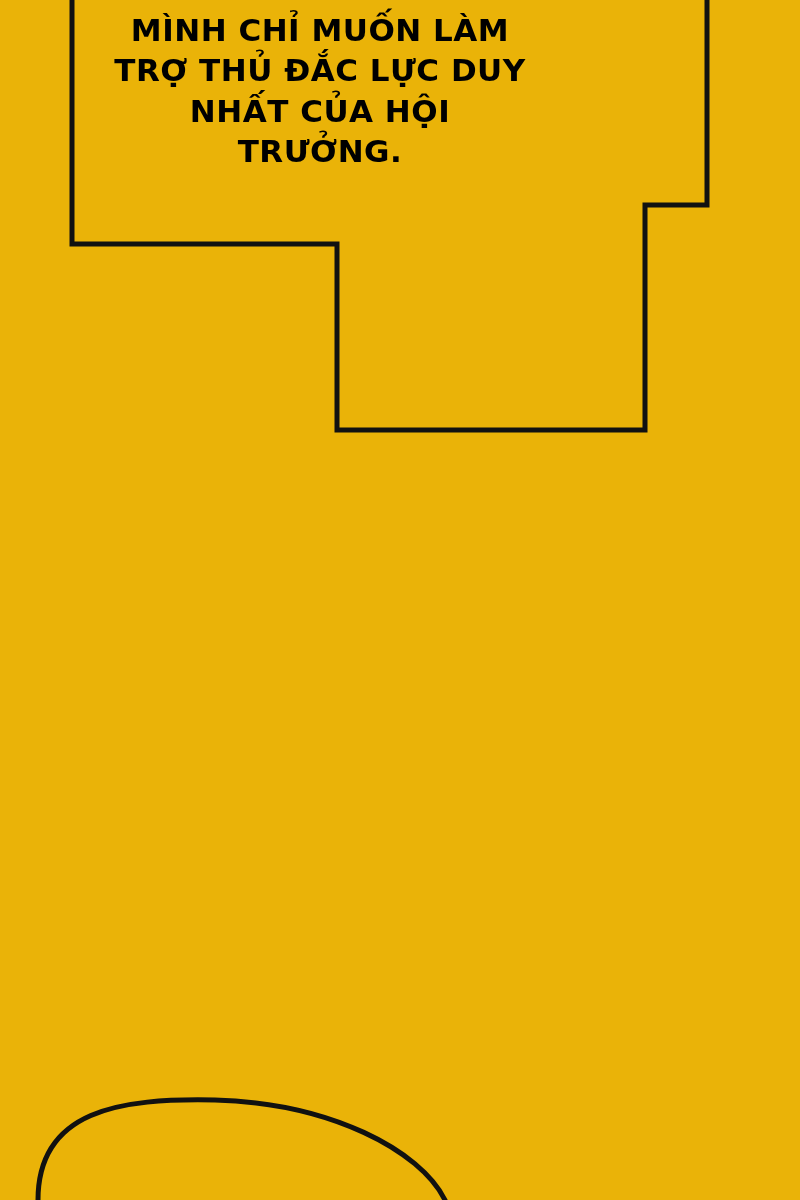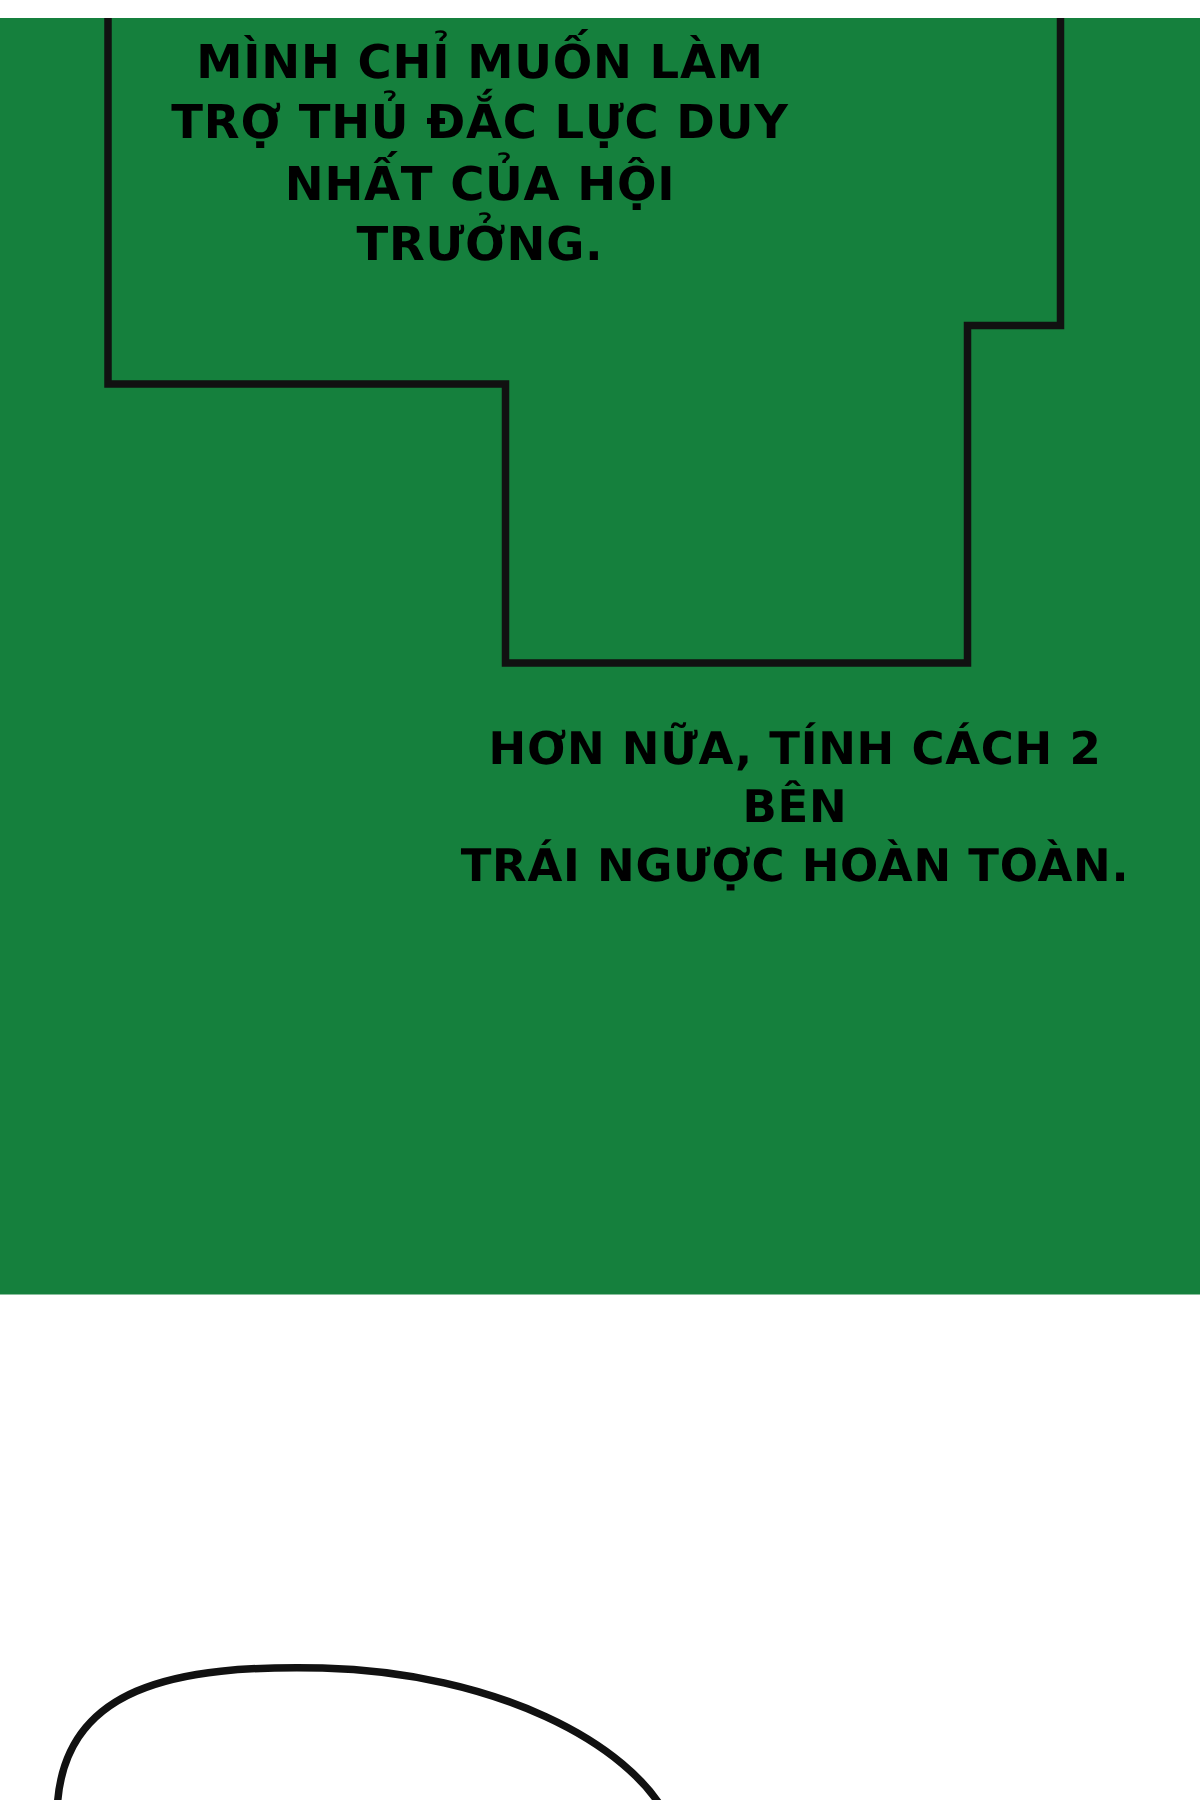--- a/index.html
+++ b/index.html
@@ -13,23 +13,22 @@
     position: relative;
     overflow: hidden;
     font-family: "DejaVu Sans", sans-serif;
   }
 
   .page {
     position: absolute;
     left: 0;
     top: 0;
     width: 800px;
-    height: 851px;
-    background: #15803d;
-    margin-top: 12px;
+    height: 1200px;
+    background: #eab308;
   }
 
   
   .balloon-svg {
     position: absolute;
     left: 0;
     top: 0;
     width: 800px;
     height: 1200px;
     pointer-events: none;
@@ -78,16 +77,14 @@
 
     <path d="M 38 1200 C 38 1110 120 1098 215 1100 C 330 1103 420 1150 445 1200" fill="none" stroke="#111111" stroke-width="5" stroke-linecap="round"></path>
   </svg>
 
   <div class="dialogue" id="bubble1-text">MÌNH CHỈ MUỐN LÀM
 TRỢ THỦ ĐẮC LỰC DUY
 NHẤT CỦA HỘI
 TRƯỞNG.</div>
 
 
-  <div class="dialogue" id="narration-text">HƠN NỮA, TÍNH CÁCH 2 BÊN
-TRÁI NGƯỢC HOÀN TOÀN.</div>
 
 </div>
 
 </body></html>

